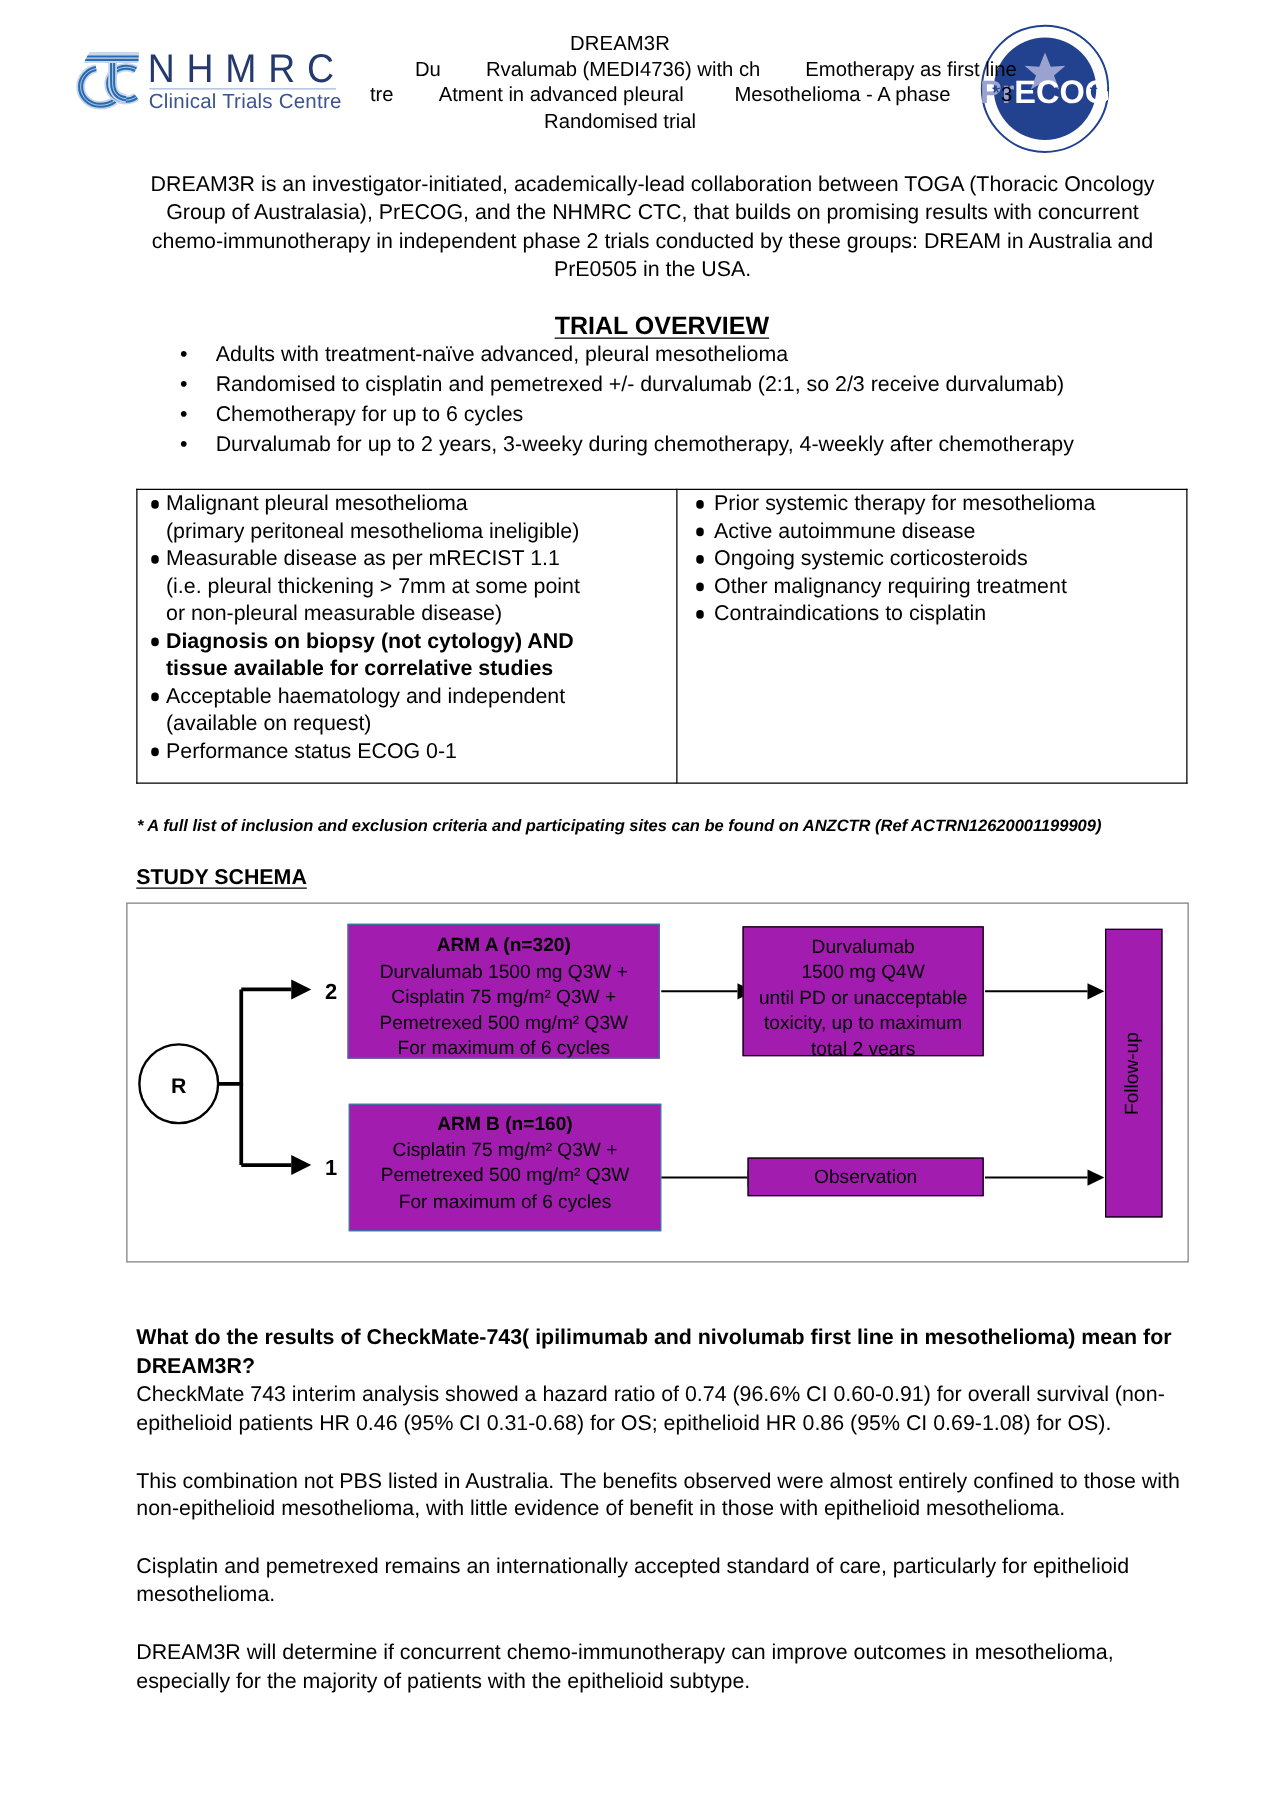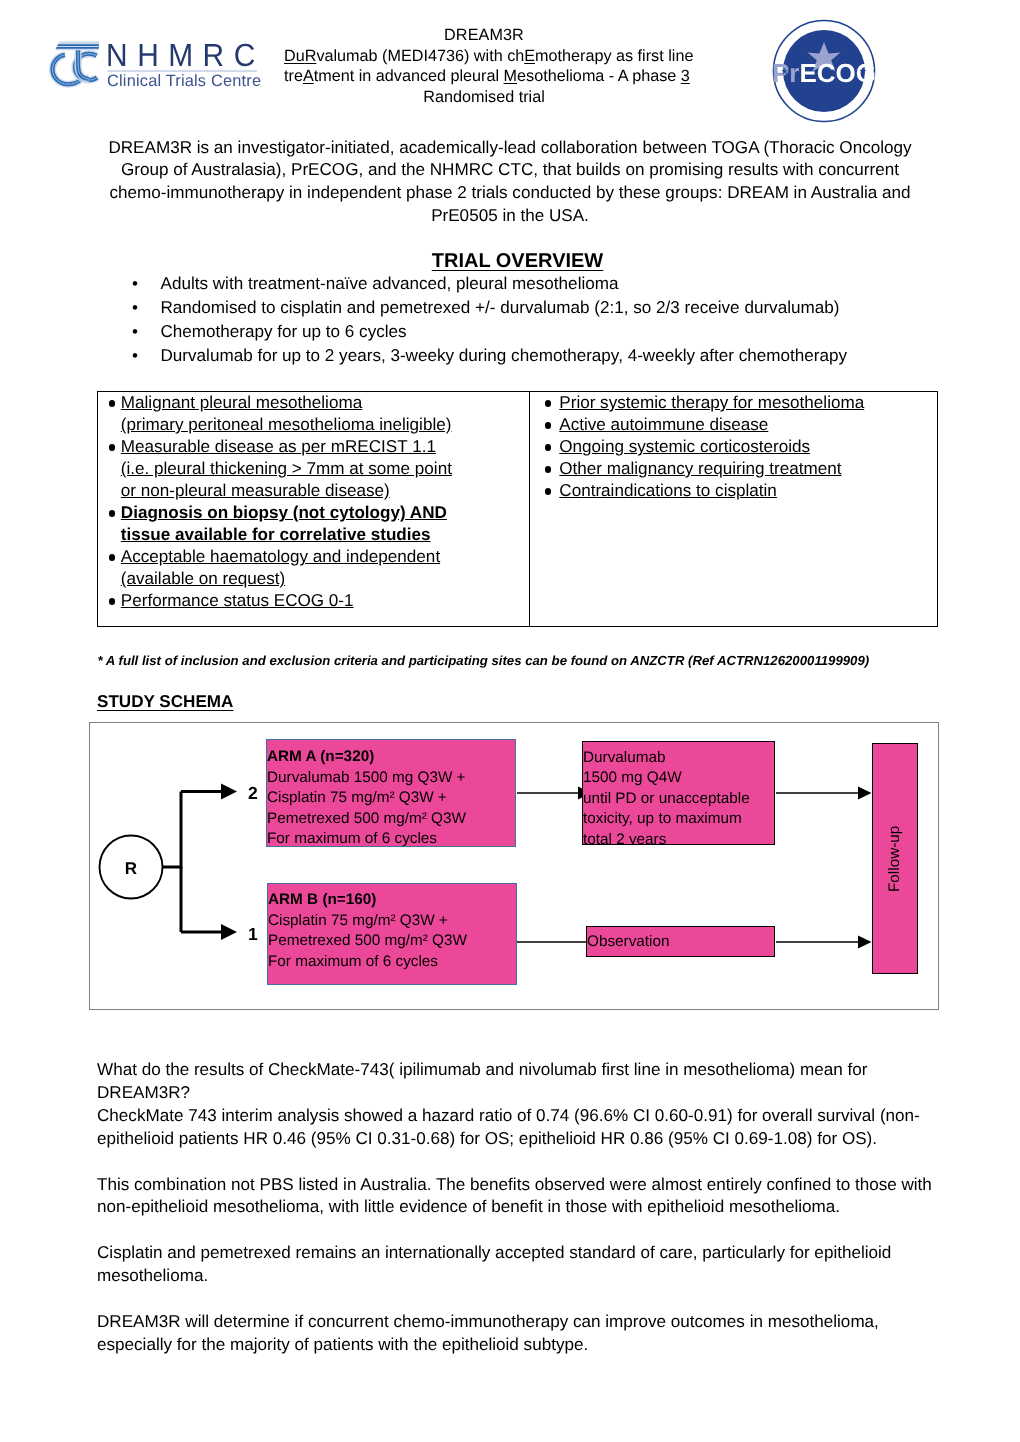--- a/index.html
+++ b/index.html
@@ -1,59 +1,59 @@
 <!DOCTYPE html>
 <html><head>
 <meta charset="utf-8">
 <style>
   html,body{margin:0;padding:0;}
   body{width:1020px;height:1442px;background:#fff;font-family:"Liberation Sans",sans-serif;color:#000;position:relative;overflow:hidden;
        -webkit-font-smoothing:antialiased;text-rendering:geometricPrecision;}
-  .pg{position:absolute;left:4px;top:0;width:900px;height:1442px;padding-left:12px;}
+  .pg{position:absolute;left:16px;top:0;width:900px;height:1442px;padding-left:12px;}
   .abs{position:absolute;}
 
   
   #header-block{left:0;top:0;width:1020px;height:122px;}
   #nhmrc-logo{left:42px;top:36px;width:218px;height:56px;}
   #precog-logo{left:767px;top:18px;width:106px;height:106px;}
   #header-title-block{left:280px;top:25px;width:400px;text-align:center;font-size:16.2px;line-height:20.6px;}
   #header-title-block .t1{font-weight:normal;letter-spacing:0.1px;}
   #header-title-block .tl{white-space:nowrap;}
-  .u{text-decoration:underline;text-underline-offset:1.5px;text-decoration-thickness:1px;}
+  .u{text-underline-offset:1.5px;text-decoration-thickness:1px;margin-left:36px;}
 
   
   #intro-paragraph{left:93px;top:136.5px;width:826px;font-size:17.1px;line-height:22.9px;text-align:center;}
   #trial-overview-heading{left:93px;top:250px;width:841px;text-align:center;font-size:20px;font-weight:bold;}
   #trial-overview-heading span{text-decoration:underline;text-underline-offset:2.5px;text-decoration-thickness:1.3px;}
   #trial-overview-list{left:128px;top:272px;width:820px;font-size:17.1px;line-height:23.9px;}
   .ovbullet{position:relative;padding-left:28.5px;}
   .ovbullet .dot{position:absolute;left:0;top:0;}
 
   
   #criteria-table{left:92.8px;top:390.5px;width:841px;border-collapse:collapse;font-size:17.1px;}
   #criteria-table td{border:1.1px solid #000;vertical-align:top;padding:0;}
   .cth{height:23.9px;padding:0.2px 0 0 7.8px !important;font-size:17.1px;line-height:22px;}
-  .ctb{padding:0.6px 0 0 10.0px !important;height:234.3px;text-decoration:underline;}
+  .ctb{padding:0.6px 0 0 10.0px !important;height:234.3px;}
   .crit{position:relative;padding-left:13px;line-height:22px;}
   .crit .dt{position:absolute;left:1.3px;top:8.3px;width:6.4px;height:6.4px;border-radius:50%;background:#000;font-size:0;}
   .crit .cont{display:block;}
   #criteria-footnote{left:93.5px;top:652.5px;font-size:13.2px;font-style:italic;font-weight:bold;}
 
   
   #schema-heading{left:93px;top:692px;width:841px;font-size:17.1px;font-weight:bold;}
   #schema-heading span{text-decoration:underline;text-underline-offset:2.5px;text-decoration-thickness:1.3px;}
   #schema-box{left:85px;top:722px;width:850px;height:288px;border:1.6px solid #7f7f7f;box-sizing:border-box;}
-  .sbox{position:absolute;background:#ec4899;border:1.1px solid #41719c;box-sizing:border-box;
+  .sbox{position:absolute;background:#a21caf;border:1.1px solid #41719c;box-sizing:border-box;text-align:center;
         font-size:15.3px;line-height:20.6px;overflow:hidden;}
   .sbox b{font-weight:bold;}
   #schema-svg{position:absolute;left:0;top:0;width:850px;height:288px;overflow:visible;}
 
   
   #results-block{left:93px;top:1059px;width:835px;font-size:17.1px;line-height:22.9px;}
-  #results-block .q{font-weight:normal;}
+  #results-block .q{font-weight:bold;}
   #results-block p{margin:0;}
   #results-block .gap{height:22.9px;}
 
 </style>
 </head>
 <body>
 
 <div class="pg">
 
   <div class="abs" id="header-block">

